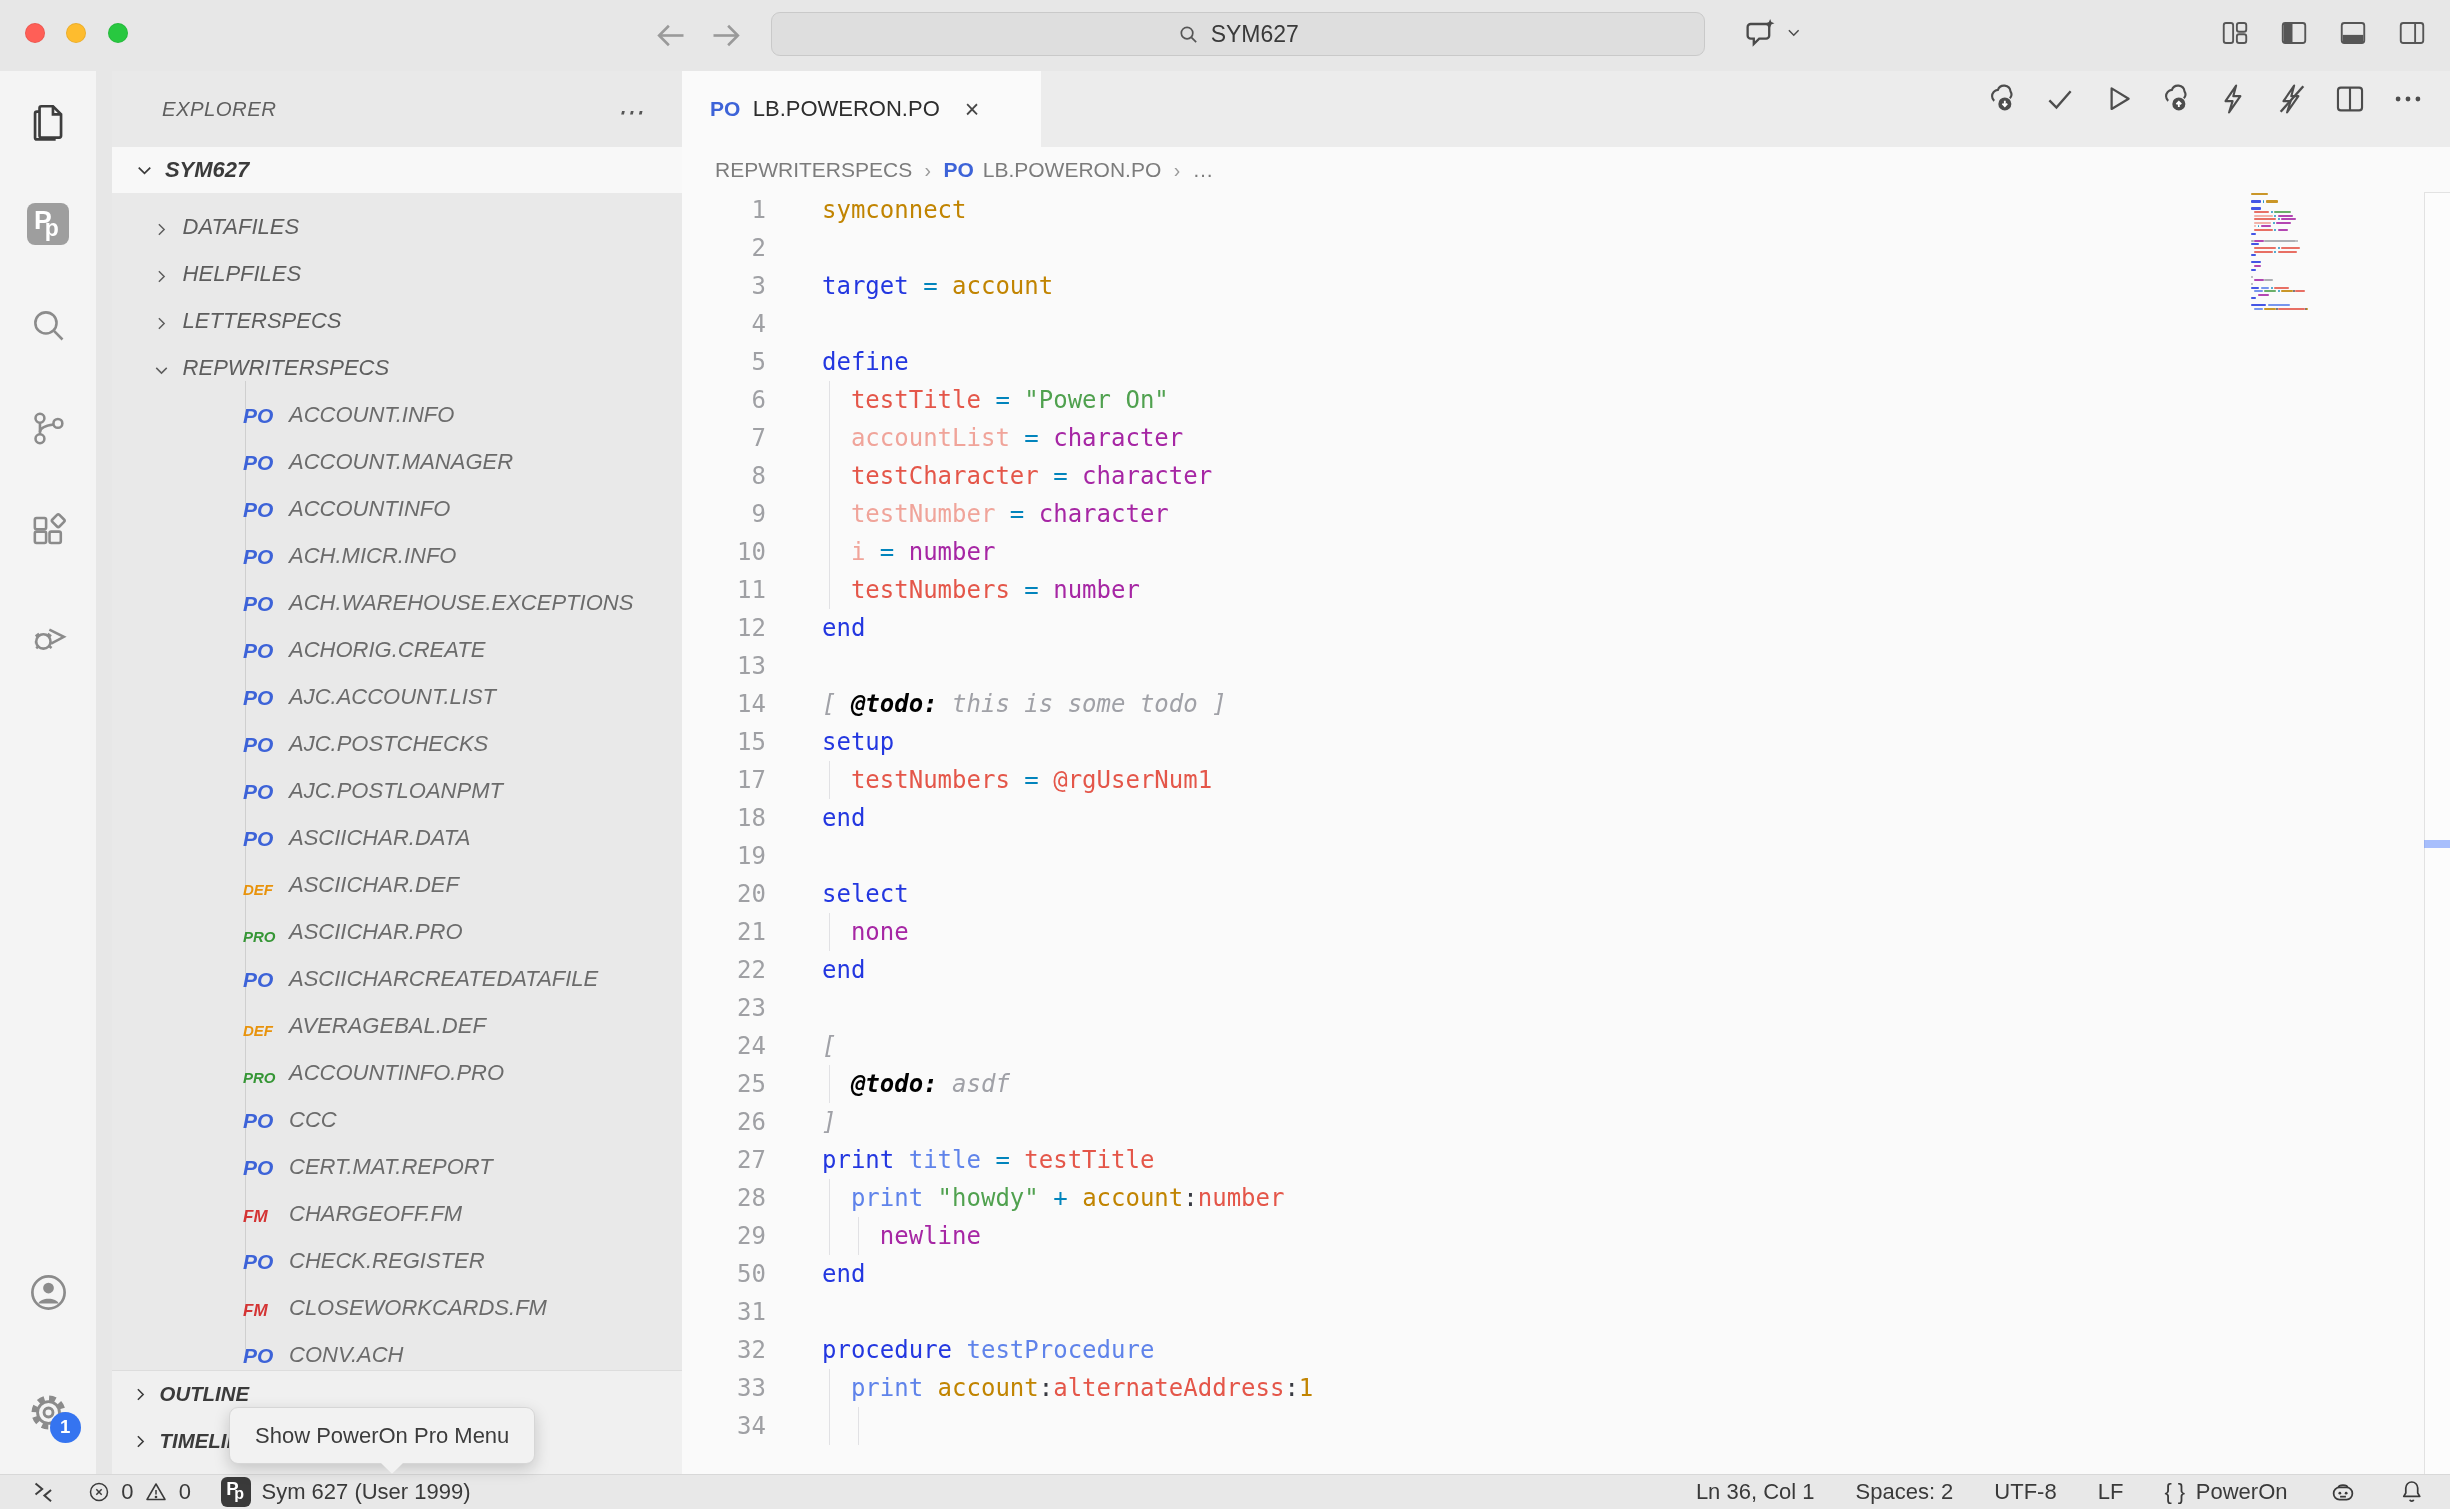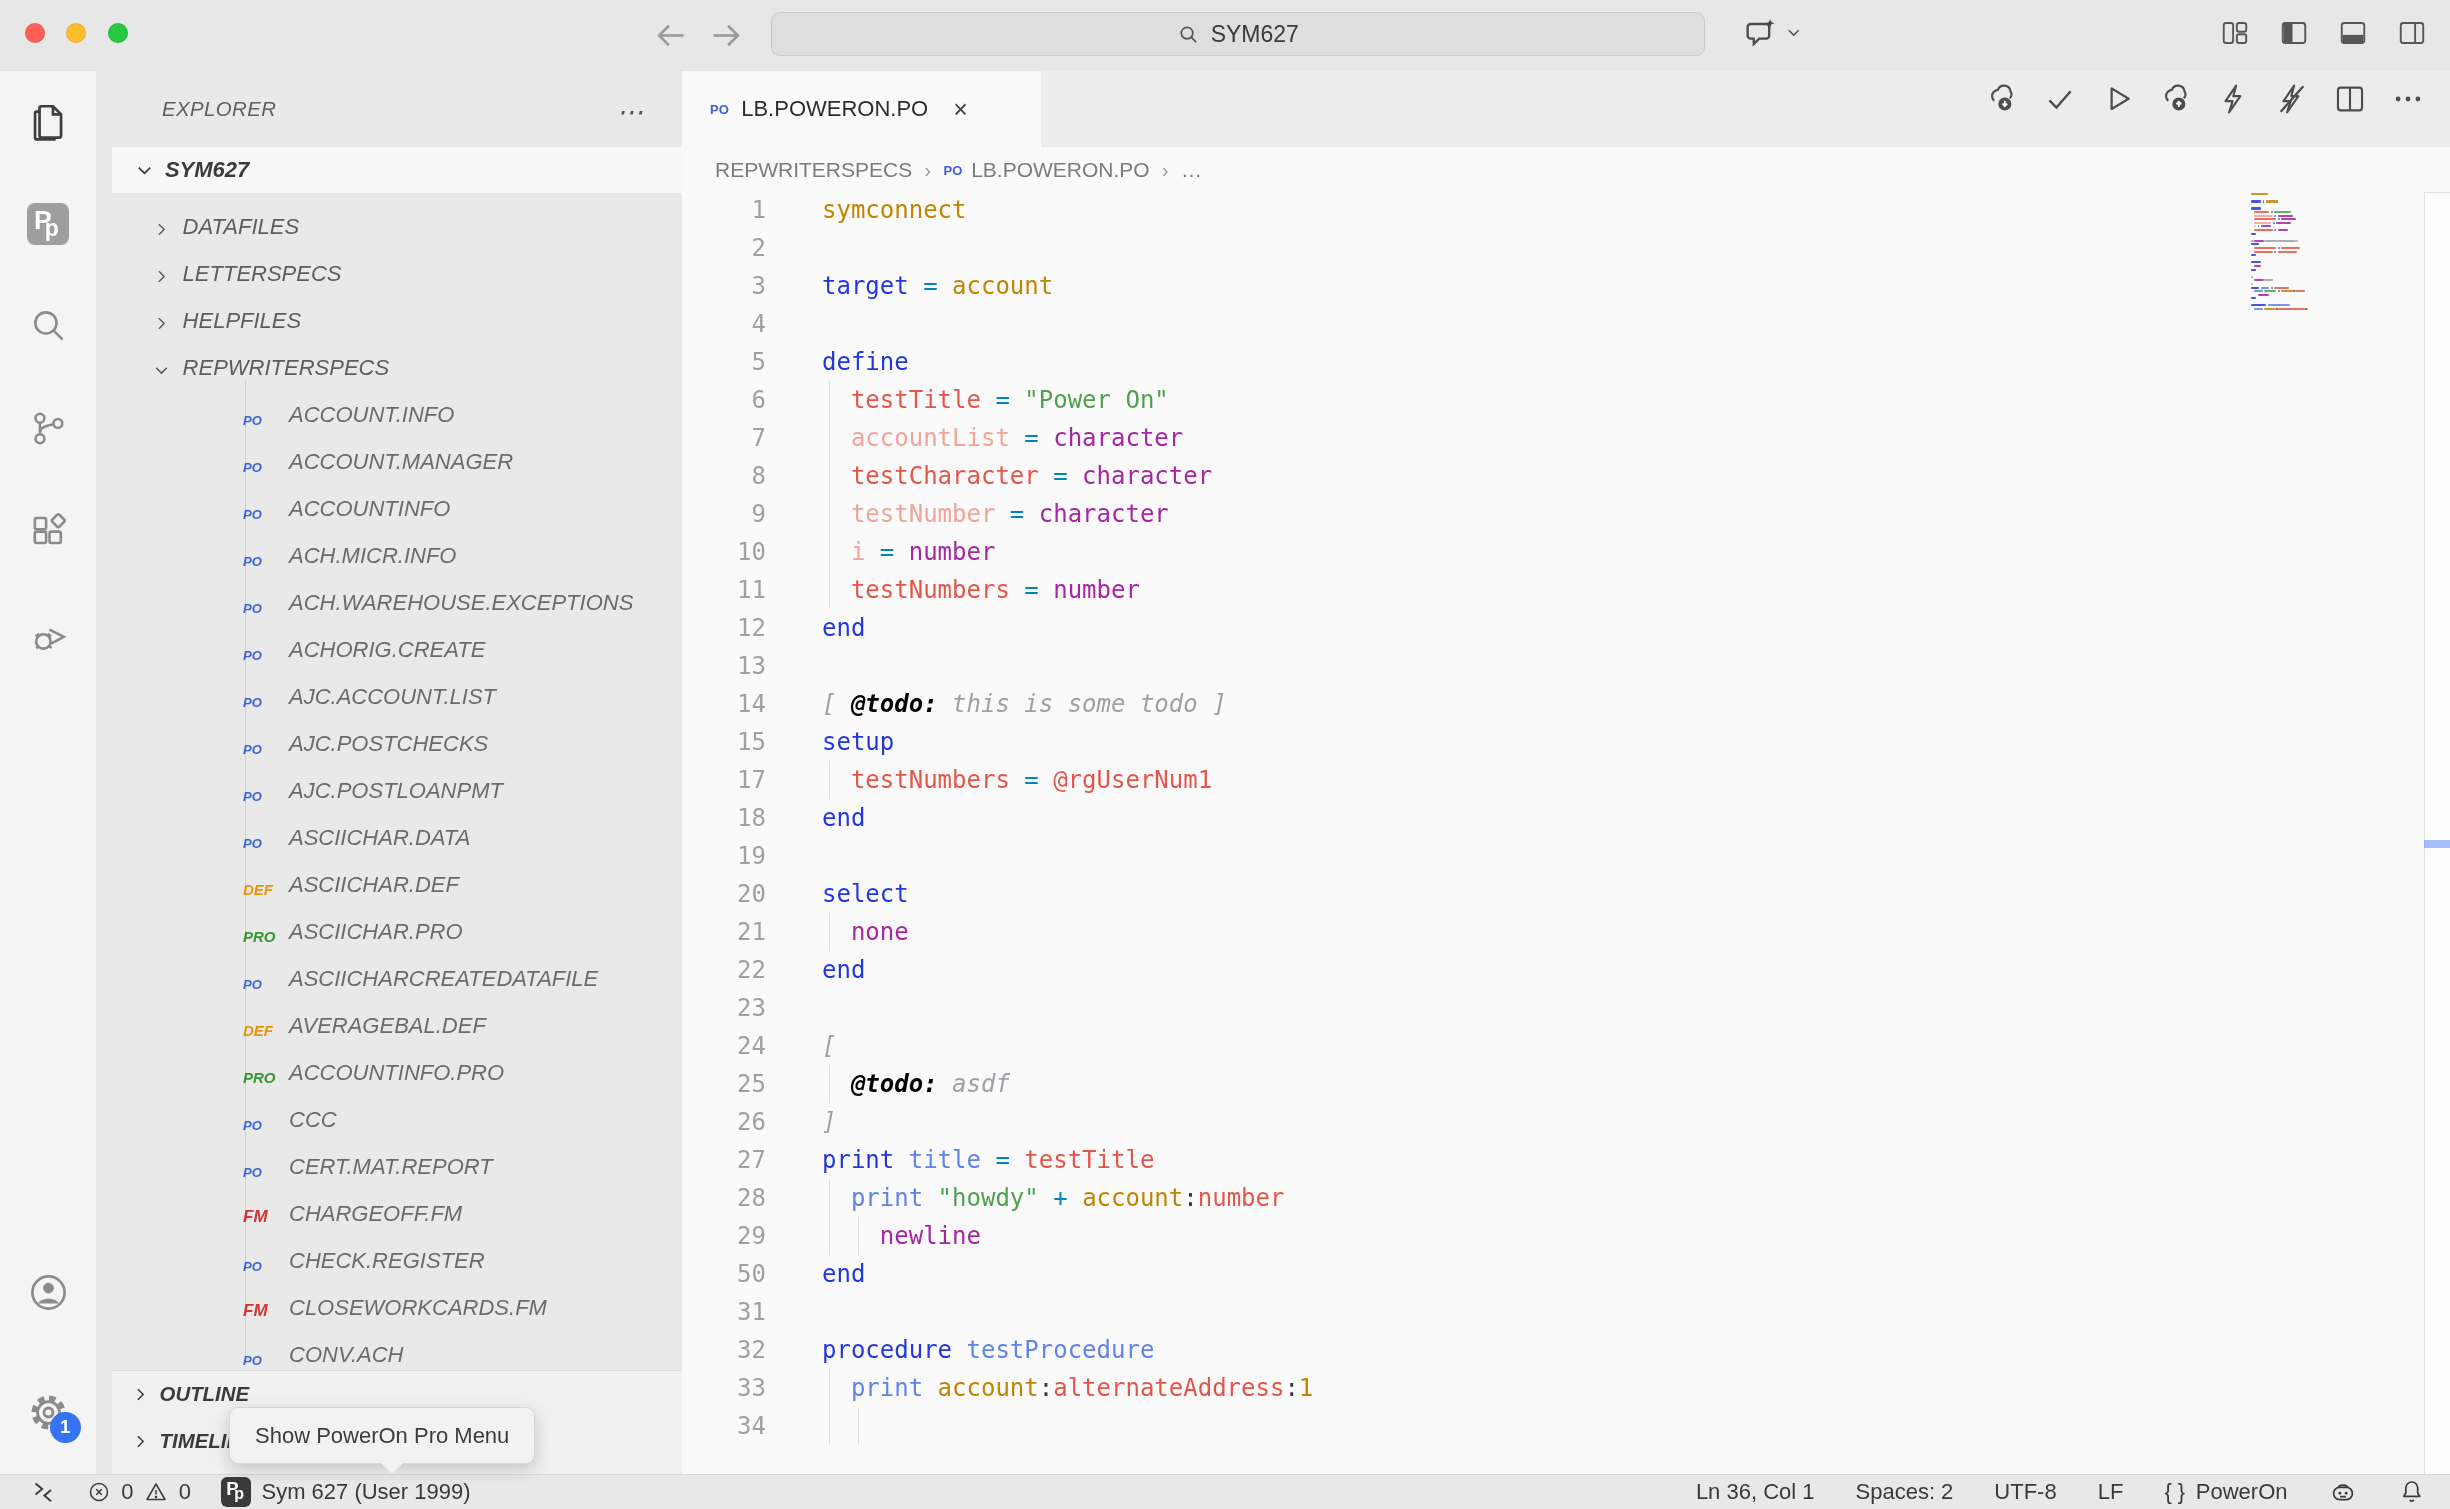--- a/index.html
+++ b/index.html
@@ -41,21 +41,21 @@
   #project-row { position:absolute; left:0; top:76px; width:100%; height:46px; background:#f8f8f8;
                  display:flex; align-items:center; }
   #project-row svg { margin-left:21px; }
   #project-row .t { margin-left:8.9px; font-size:22px; font-weight:bold; color:#3b3b3b; }
   #tree { position:absolute; left:0; top:122px; width:100%; }
   .trow { height:47px; display:flex; align-items:flex-end; position:relative; }
   .trow.folder .chev { margin-left:39px; flex:none; }
   .trow.folder .lbl { margin-left:10.6px; font-size:22px; color:#5d5d5d; }
   .trow.file .badge { width:46px; margin-left:131px; flex:none; font-weight:bold; text-align:left; }
   .trow.file .lbl { font-size:22px; color:#6b6b6b; }
-  .b-PO  { color:#3d63d8; font-size:13px; }
+  .b-PO  { color:#3d63d8; font-size:21px; }
   .b-DEF { color:#e8930c; font-size:15px; }
   .b-PRO { color:#369636; font-size:15px; }
   .b-FM  { color:#d43434; font-size:17px; }
   #tree-guide { position:absolute; left:133px; top:188px; width:0.9px; height:980px; background:#cfcfcf; }
   #side-bottom { position:absolute; left:0; top:1299px; width:100%; bottom:0; background:#f0f0f0;
                  border-top:0.9px solid #ddd; }
   .sect { height:47px; display:flex; align-items:center; }
   .sect svg { margin-left:17.7px; }
   .sect .t { margin-left:8.9px; font-size:20.4px; font-weight:bold; color:#3b3b3b; }
 
@@ -253,27 +253,27 @@
   <div class="trow folder">
         <svg class="chev" width="21" height="21" viewBox="0 0 24 24" fill="none" stroke="#5d5d5d" stroke-width="1.7">
           <path d="M9 6l6 6-6 6"></path>
         </svg>
         <span class="lbl">DATAFILES</span>
       </div>
       <div class="trow folder">
         <svg class="chev" width="21" height="21" viewBox="0 0 24 24" fill="none" stroke="#5d5d5d" stroke-width="1.7">
           <path d="M9 6l6 6-6 6"></path>
         </svg>
-        <span class="lbl">LETTERSPECS</span>
+        <span class="lbl">HELPFILES</span>
       </div>
       <div class="trow folder">
         <svg class="chev" width="21" height="21" viewBox="0 0 24 24" fill="none" stroke="#5d5d5d" stroke-width="1.7">
           <path d="M9 6l6 6-6 6"></path>
         </svg>
-        <span class="lbl">HELPFILES</span>
+        <span class="lbl">LETTERSPECS</span>
       </div>
       <div class="trow folder">
         <svg class="chev" width="21" height="21" viewBox="0 0 24 24" fill="none" stroke="#5d5d5d" stroke-width="1.7">
           <path d="M6 9l6 6 6-6"></path>
         </svg>
         <span class="lbl">REPWRITERSPECS</span>
       </div>
       <div class="trow file">
         <span class="badge b-PO">PO</span>
         <span class="lbl">ACCOUNT.INFO</span>

